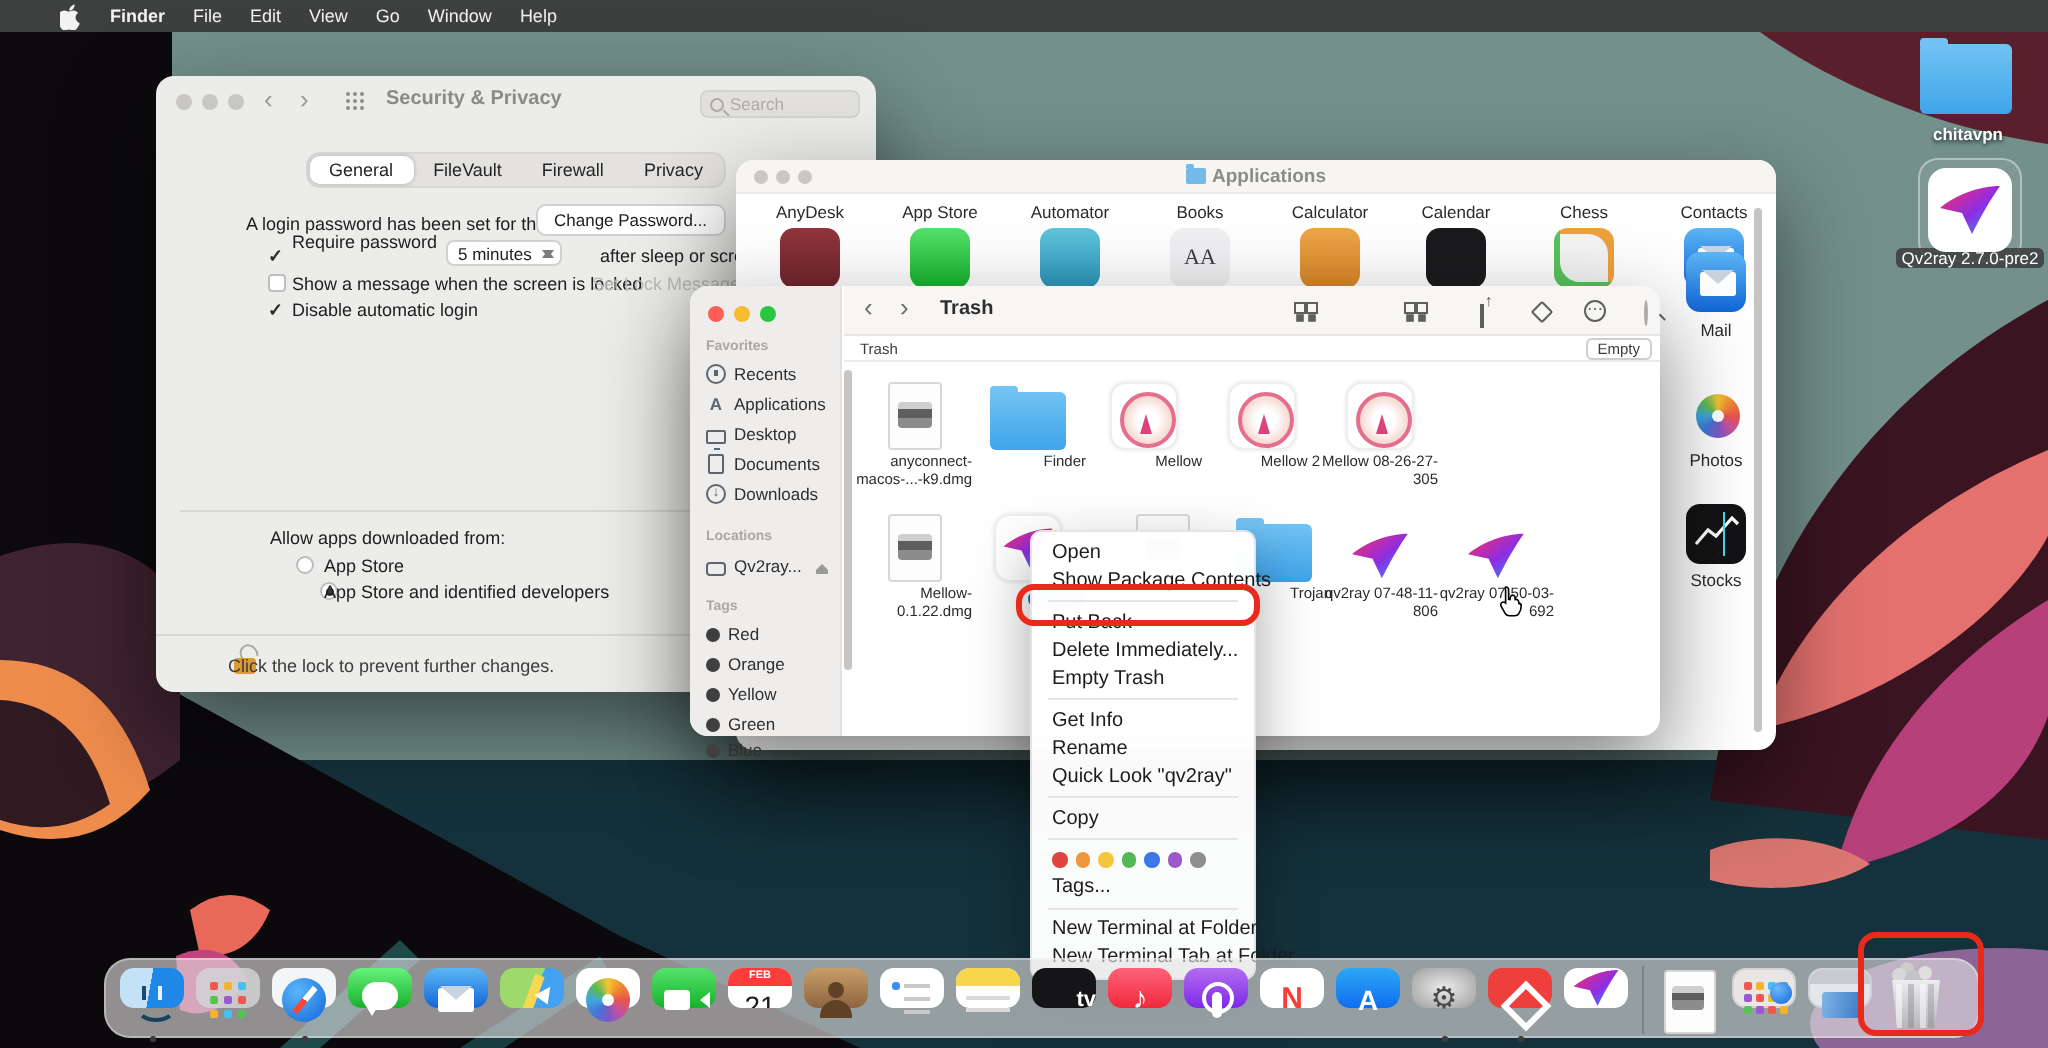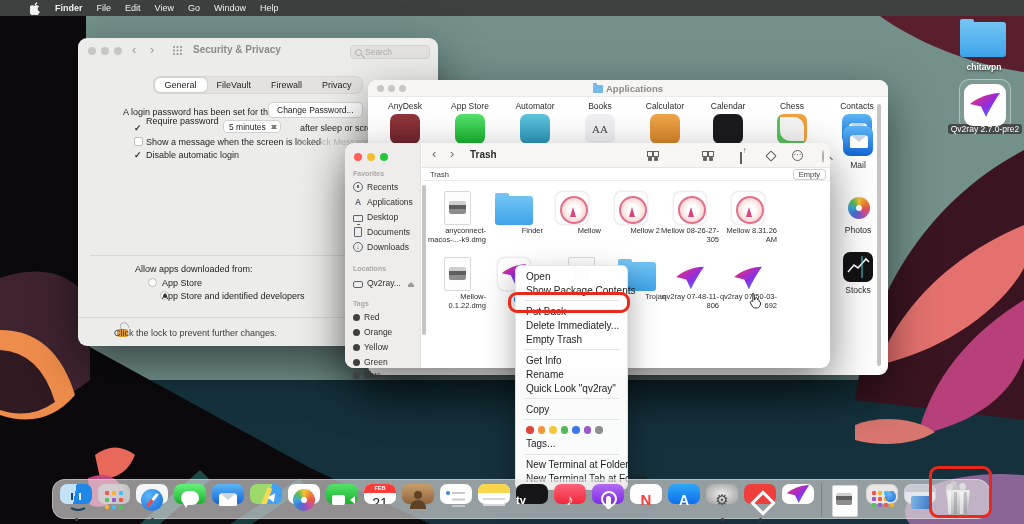--- a/index.html
+++ b/index.html
@@ -163,21 +163,21 @@
   .dk-cal .cd{position:absolute;left:0;top:9px;right:0;bottom:0;color:#1d1d1f;font-size:14px;text-align:center;line-height:21px;}
   .dk-contacts{background:linear-gradient(#c99e69,#8e6440);}
   .dk-contacts:before{content:"";position:absolute;left:12px;top:7px;width:8px;height:8px;border-radius:50%;background:#5f4226;}
   .dk-contacts:after{content:"";position:absolute;left:8px;top:16px;width:16px;height:9px;border-radius:8px 8px 0 0;background:#5f4226;}
   .dk-reminders{background:#fff;}
   .dk-reminders:before{content:"";position:absolute;left:6px;top:7px;width:3.5px;height:3.5px;border-radius:50%;background:#3d8df5;box-shadow:0 6.5px 0 #f0574e,0 13px 0 #f починай7a42b;}
   .dk-reminders:after{content:"";position:absolute;left:12px;top:8px;width:13px;height:1.8px;background:#c9c9cb;box-shadow:0 6.5px 0 #c9c9cb,0 13px 0 #c9c9cb;}
   .dk-notes{background:#fff;}
   .dk-notes:before{content:"";position:absolute;left:0;top:0;right:0;height:9px;background:#f7d64b;border-radius:7px 7px 0 0;}
   .dk-notes:after{content:"";position:absolute;left:5px;top:14px;width:22px;height:1.5px;background:#d9d9db;box-shadow:0 6px 0 #d9d9db;}
-  .dk-tv{background:#151517;color:#fff;text-align:left;line-height:32px;font-size:11px;font-weight:bold;}
+  .dk-tv{background:#151517;color:#fff;text-align:right;line-height:32px;font-size:11px;font-weight:bold;}
   .dk-music{background:linear-gradient(#fd6379,#f2283c);color:#fff;text-align:center;line-height:32px;font-size:15px;}
   .dk-pod{background:linear-gradient(#b36cf0,#7d2ae8);}
   .dk-pod:before{content:"";position:absolute;left:9px;top:7px;width:12px;height:12px;border:2px solid #fff;border-radius:50%;}
   .dk-pod:after{content:"";position:absolute;left:13.5px;top:12px;width:5px;height:13px;border-radius:3px;background:#fff;}
   .dk-news{background:#fff;color:#fc3d39;text-align:center;line-height:32px;font-size:15px;font-weight:bold;}
   .dk-appstore{background:linear-gradient(#2da7f5,#0e6ef0);color:#fff;text-align:center;line-height:32px;font-size:14px;font-weight:bold;}
   .dk-settings{background:radial-gradient(#ececec,#9c9c9c);color:#4a4a4a;text-align:center;line-height:32px;font-size:15px;}
   .dk-anydesk{background:#ee3f3c;}
   .dk-anydesk:before{content:"";position:absolute;left:10px;top:10px;width:12px;height:12px;border:3px solid #fff;transform:rotate(45deg);}
   .dk-qv{background:#fff;display:flex;align-items:center;justify-content:center;}
@@ -413,26 +413,20 @@
           <div class="i-mellow"></div>
         </div>
       <div class="flabel">Mellow 2</div>
     </div>
     <div class="file" style="left:316px;top:42px;">
       <div class="ficon">
           <div class="i-mellow"></div>
         </div>
       <div class="flabel">Mellow 08-26-27-305</div>
     </div>
-    <div class="file" style="left:374px;top:42px;">
-      <div class="ficon">
-          <div class="i-mellow"></div>
-        </div>
-      <div class="flabel">Mellow 8.31.26 AM</div>
-    </div>
 
     <div class="file" style="left:83px;top:108px;">
       <div class="ficon">
           <div class="i-dmg"></div>
         </div>
       <div class="flabel">Mellow-0.1.22.dmg</div>
     </div>
     <div class="file sel" style="left:140px;top:108px;">
       <div class="ficon">
           <div class="i-qv">

